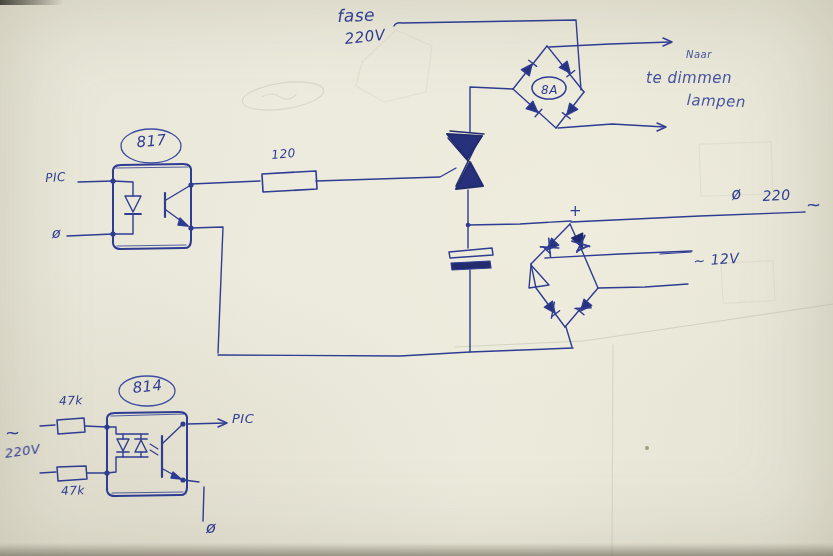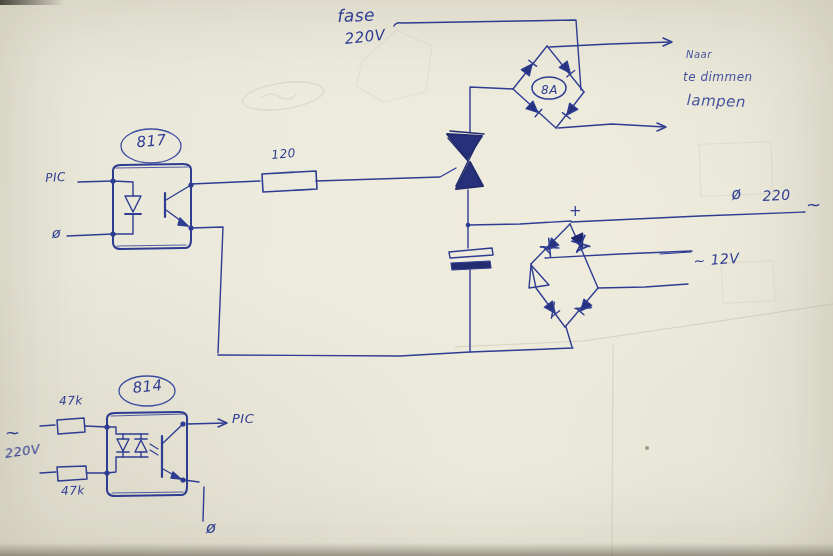--- a/index.html
+++ b/index.html
@@ -207,21 +207,21 @@
           <path d="M204,487 L203,521"></path>
         <ellipse cx="147" cy="391" rx="28" ry="15" stroke-width="1.3" stroke="#3d4da0"></ellipse>
       </g>
     </g>
   </svg>
 
   <div class="hw" style="left:337px;top:8px;font-size:17px;transform:rotate(-2deg)">fase</div>
   <div class="hw" style="left:344px;top:32px;font-size:15px;transform:rotate(-6deg)">220V</div>
 
   <div class="hw hw-light" style="left:686px;top:50px;font-size:10px">Naar</div>
-  <div class="hw hw-light" style="left:683px;top:71px;font-size:12px">te dimmen</div>
+  <div class="hw hw-light" style="left:646px;top:71px;font-size:15px">te dimmen</div>
   <div class="hw hw-light" style="left:687px;top:93px;font-size:15px;transform:rotate(2deg)">lampen</div>
 
   <div class="hw center" style="left:536px;top:84px;width:27px;font-size:12px">8A</div>
 
   <div class="hw center" style="left:128px;top:136px;width:46px;font-size:15px;transform:rotate(-5deg)">817</div>
   <div class="hw" style="left:45px;top:172px;font-size:12px;transform:rotate(-3deg)">PIC</div>
   <div class="hw" style="left:52px;top:226px;font-size:14px">ø</div>
 
   <div class="hw" style="left:271px;top:149px;font-size:12px;transform:rotate(-5deg)">120</div>
 

